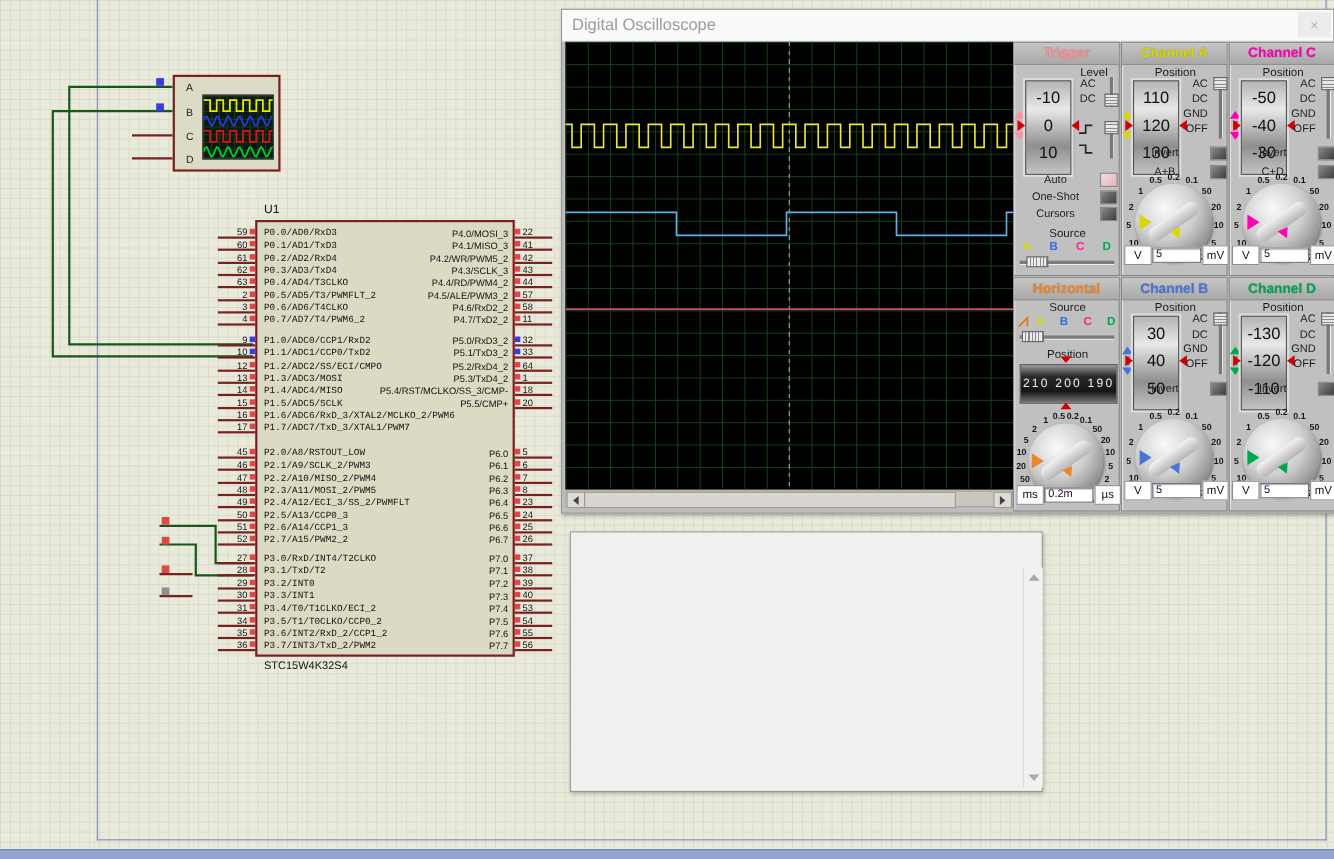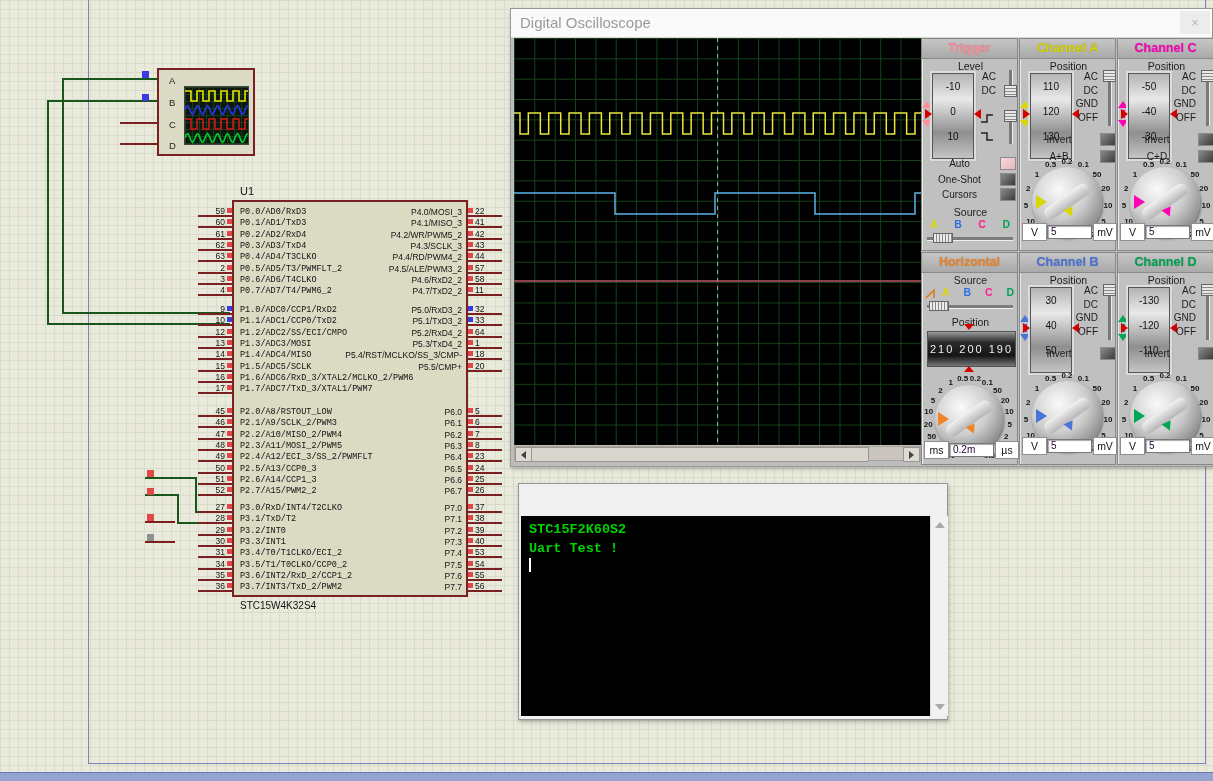--- a/index.html
+++ b/index.html
@@ -46,21 +46,21 @@
   .sc-arrow{position:absolute;top:0;width:15px;height:13px;background:#dedbd5;border:1px solid #9a968e;display:flex;align-items:center;justify-content:center;}
   .tri{width:0;height:0;}
   #hthumb{position:absolute;left:16px;top:0;width:336px;height:13px;background:#d9d6d0;border:1px solid #9a968e;}
   
   .panel{position:absolute;width:97px;height:213px;background:#c0c0c0;border:1px solid #878787;box-shadow:inset 1px 1px 0 #e9e9e9;box-sizing:border-box;}
   .phead{position:absolute;left:0;top:0;right:0;height:19px;line-height:19px;text-align:center;font-size:12.5px;font-weight:bold;
     background:linear-gradient(#c6c6c6,#a9a9a9);border-bottom:1px solid #8a8a8a;text-shadow:0 0 1px #777;}
   .plabel{position:absolute;font-size:10.5px;color:#1c1c1c;text-align:center;}
   .vslider{position:absolute;width:40px;height:84px;border:1px solid #555;box-shadow:0 0 0 2px #dcdcdc,1px 1px 2px #666;
     background:linear-gradient(180deg,#b4b4b4,#e9e9e9 30%,#8f8f8f 70%,#c4c4c4);}
-  .vtick{position:absolute;left:0;width:100%;text-align:center;font-size:10px;color:#111;}
+  .vtick{position:absolute;left:0;width:100%;text-align:center;font-size:15px;color:#111;}
   .varrow{position:absolute;width:10px;display:flex;flex-direction:column;align-items:center;gap:2px;}
   .coupling{position:absolute;text-align:right;font-size:10px;color:#1c1c1c;line-height:13.5px;}
   .vsw{position:absolute;width:13px;}
   .vsw-groove{position:absolute;left:5px;top:0;bottom:0;width:3px;background:#787878;border-right:1px solid #eee;}
   .vsw-h{position:absolute;left:0;width:13px;height:12px;border:1px solid #666;box-sizing:border-box;
     background:repeating-linear-gradient(180deg,#e8e8e8 0 2px,#8a8a8a 2px 3px);}
   .btn-label{position:absolute;text-align:center;font-size:10px;color:#1c1c1c;}
   .btn-sq{position:absolute;width:16px;height:13px;border:1px solid #8a8a8a;box-sizing:border-box;background:linear-gradient(135deg,#8a8a8a,#3c3c3c);}
   .btn-sq.lit{background:linear-gradient(135deg,#f6dade,#e4b6bd);}
   .knob{position:absolute;border-radius:50%;background:radial-gradient(circle at 38% 32%,#fafafa,#cdcdcd 45%,#909090 75%,#7a7a7a);box-shadow:1px 2px 3px rgba(0,0,0,.45);}
@@ -523,21 +523,21 @@
       <div class="sc-arrow" style="left:0;">
           <span class="tri" style="border-top:4px solid transparent;border-bottom:4px solid transparent;border-right:5px solid #444;"></span>
         </div>
       <div id="hthumb"></div>
       <div class="sc-arrow" style="right:0;">
           <span class="tri" style="border-top:4px solid transparent;border-bottom:4px solid transparent;border-left:5px solid #444;"></span>
         </div>
     </div>
     <div id="panel-trigger" class="panel" style="left:410px;top:29px;">
         <div class="phead" style="color: rgb(255, 143, 155);">Trigger</div>
-        <div class="plabel" style="left: 0px; top: 21px; width: 97px;">Level</div>
+        <div class="plabel" style="left: 0px; top: 21px; width: 97px; padding-left: 24px;">Level</div>
         <div class="varrow" style="left: 0px; top: 62px;">
           <div class="tri" style="border-left: 5px solid transparent; border-right: 5px solid transparent; border-bottom: 7px solid rgb(255, 143, 155);"></div>
           <div style="width: 3px; height: 8px; background: rgb(255, 143, 155);"></div>
           <div class="tri" style="border-left: 5px solid transparent; border-right: 5px solid transparent; border-top: 7px solid rgb(255, 143, 155);"></div>
         </div>
         <div class="vslider" style="left: 10px; top: 34px;">
           <div class="vtick" style="top: 7px;">-10</div>
           <div class="vtick" style="top: 32px;">0</div>
           <div class="vtick" style="top: 57px;">10</div>
         </div>
@@ -822,25 +822,18 @@
         <div class="kscale" style="left: 87.9001px; top: 165.86px;">10</div>
         <div class="kscale" style="left: 83.3674px; top: 181.932px;">5</div>
         <div class="kscale" style="left: 72.8021px; top: 194.863px;">2</div>
         <div class="unit-box" style="left: 2px; top: 184px; width: 23px; height: 16px;">V</div>
         <div class="val-box" style="left: 27px; top: 186px; width: 45px; height: 14px;">5</div>
         <div class="unit-box" style="left: 73px; top: 184px; width: 22px; height: 16px;">mV</div>
       </div>
   </div>
 
   <div class="win" id="term-window" style="left:518px;top:483px;width:430px;height:237px;background:#f0f0f0;">
-    <div id="term-screen">
-      <div id="term-lines" style="padding-top: 4px;">
-          <div class="term-line">STC15F2K60S2</div>
-          <div class="term-line">Uart Test !</div>
-        </div>
-      <span id="term-cursor"></span>
-    </div>
     <div id="term-vscroll">
       <span class="tri" style="position:absolute;left:4px;top:6px;border-left:5px solid transparent;border-right:5px solid transparent;border-bottom:6px solid #a9a9a9;"></span>
       <span class="tri" style="position:absolute;left:4px;bottom:6px;border-left:5px solid transparent;border-right:5px solid transparent;border-top:6px solid #a9a9a9;"></span>
     </div>
   </div>
 </div>
 
 </body></html>

